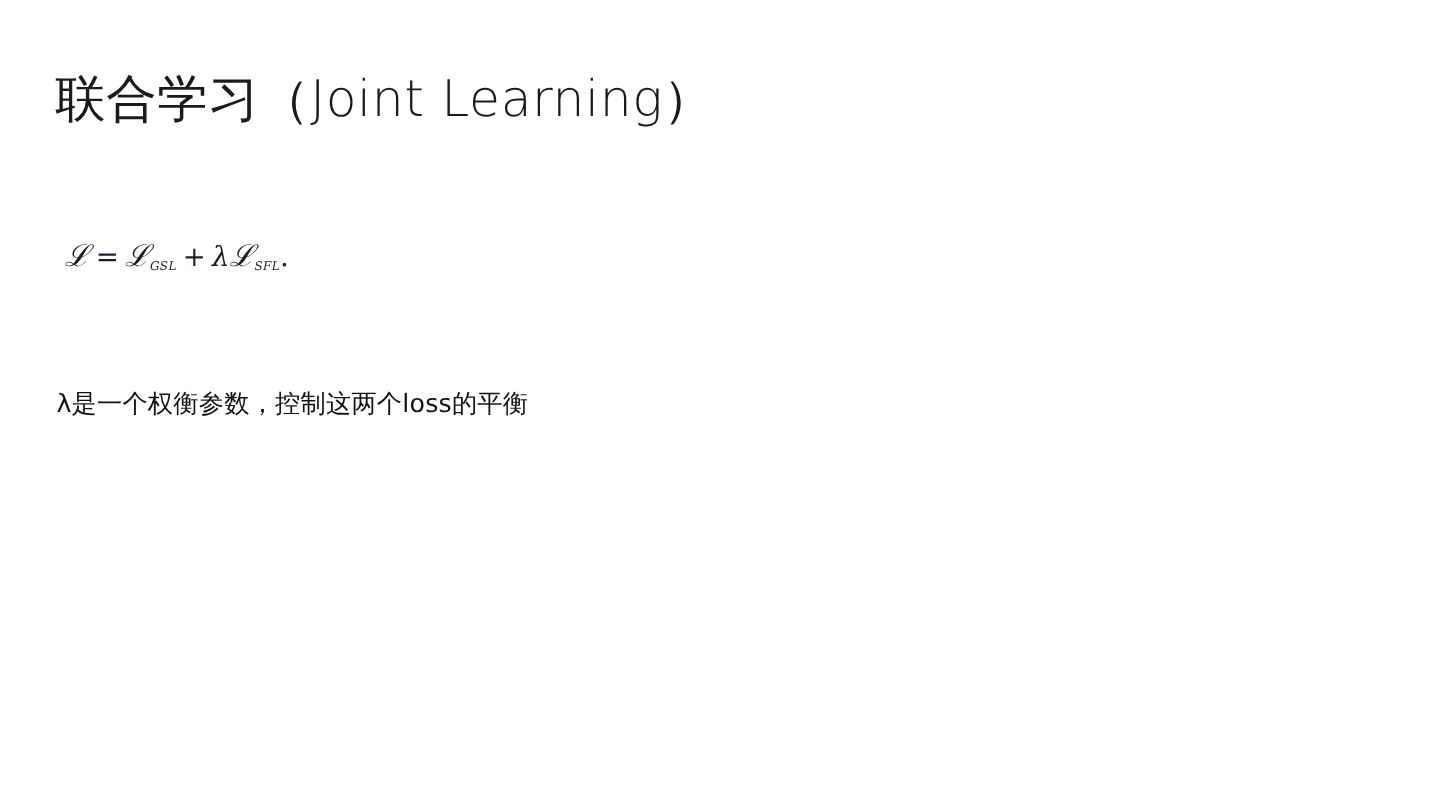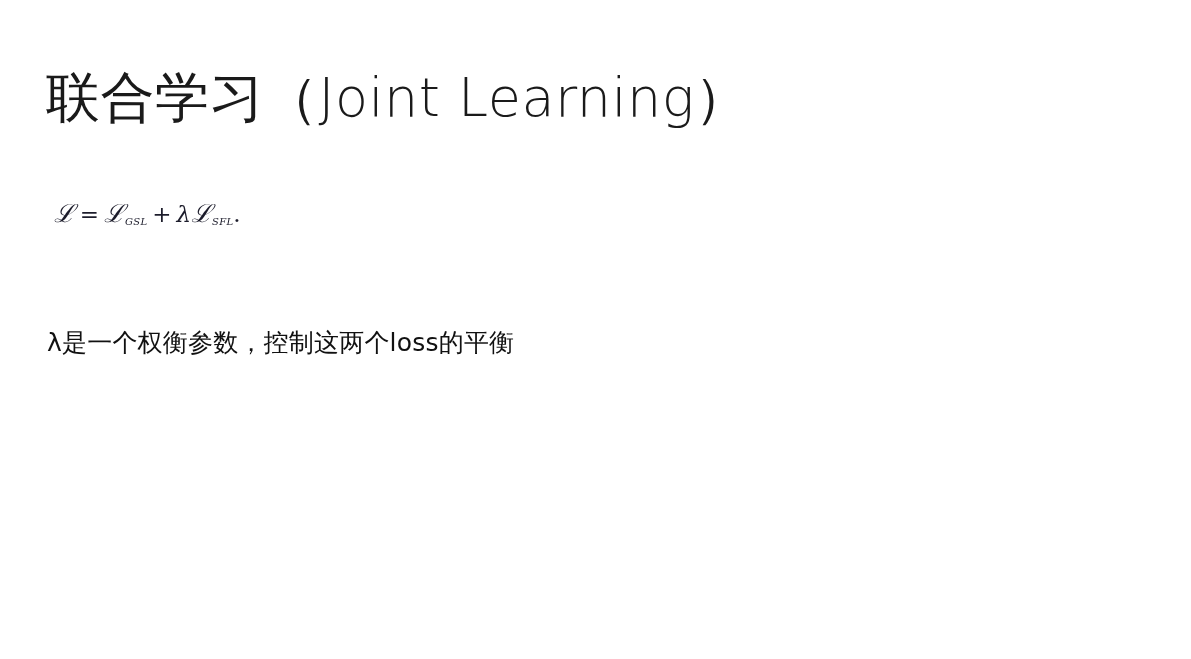--- a/index.html
+++ b/index.html
@@ -21,21 +21,21 @@
     inset: 0;
     background: #ffffff;
   }
 
   
   .slide-title {
     position: absolute;
     left: 46px;
     top: 30px;
     font-family: "DejaVu Sans", "Liberation Sans", sans-serif;
-    font-size: 54px;
+    font-size: 42px;
     font-weight: 300;
     line-height: 1.18;
     letter-spacing: 0.5px;
     color: #1a1a1a;
     white-space: nowrap;
     -webkit-text-stroke: 0.01px transparent;
   }
 
   
   .formula-block {
@@ -74,21 +74,21 @@
   .formula-block .period {
     font-style: normal;
   }
 
   
   .body-text {
     position: absolute;
     left: 47px;
     top: 300px;
     font-family: "DejaVu Sans", "Liberation Sans", sans-serif;
-    font-size: 25px;
+    font-size: 21px;
     font-weight: 400;
     line-height: 1.45;
     color: #111111;
     white-space: nowrap;
     letter-spacing: 0.2px;
   }
 </style>
 </head>
 <body>
 

